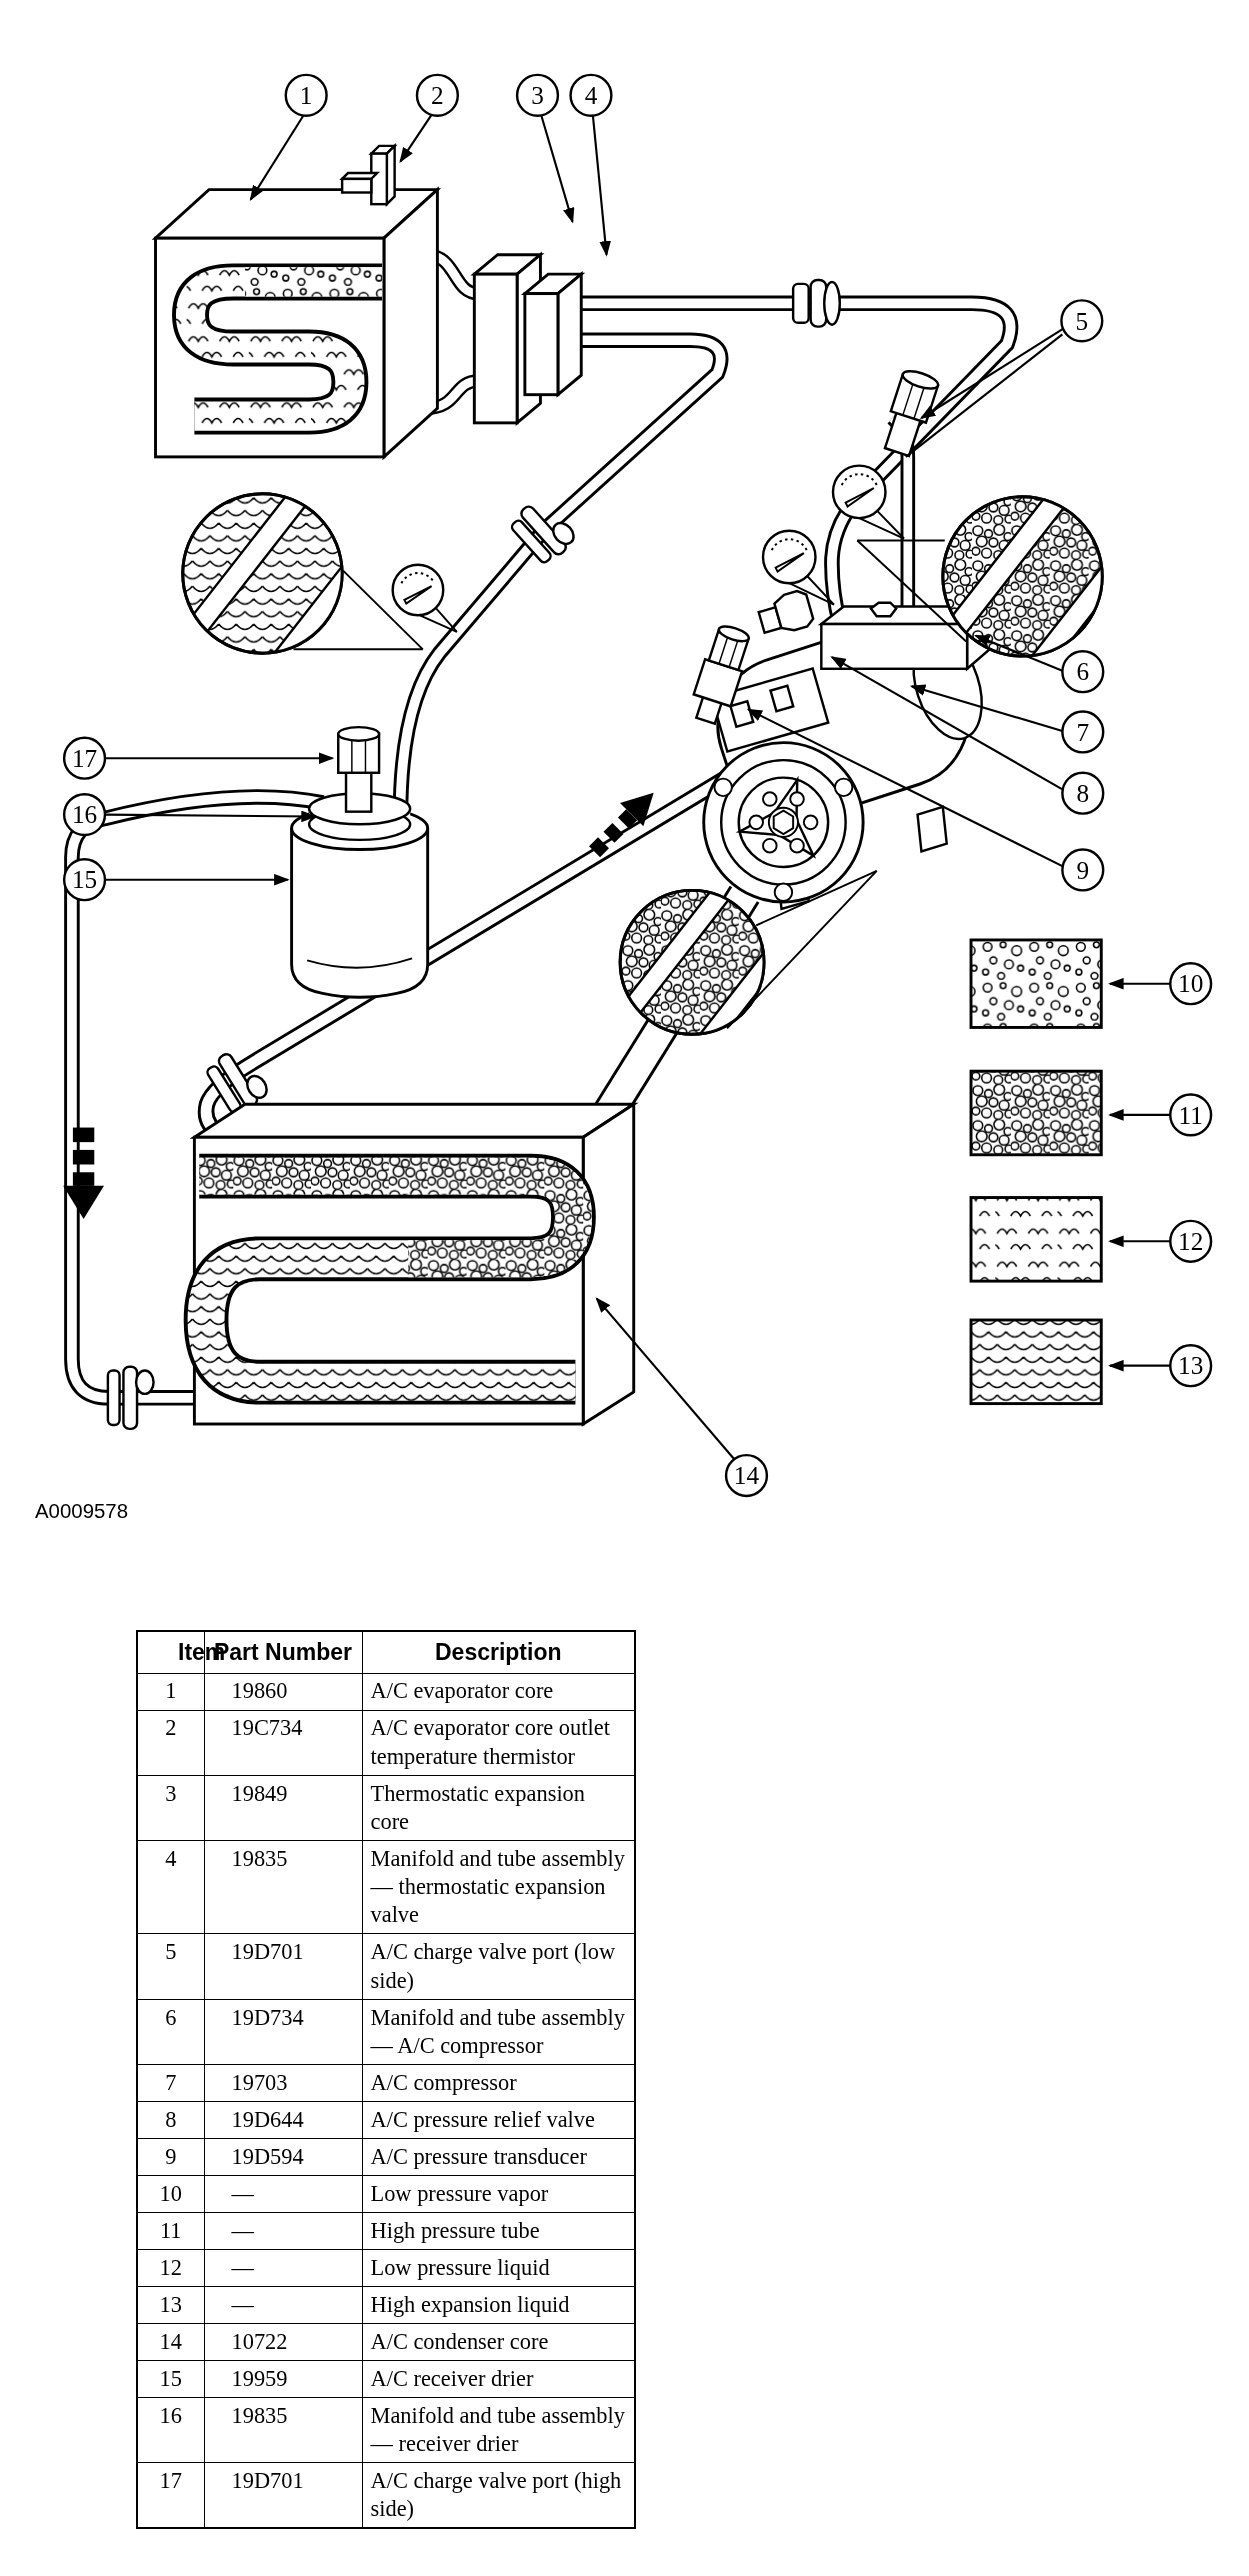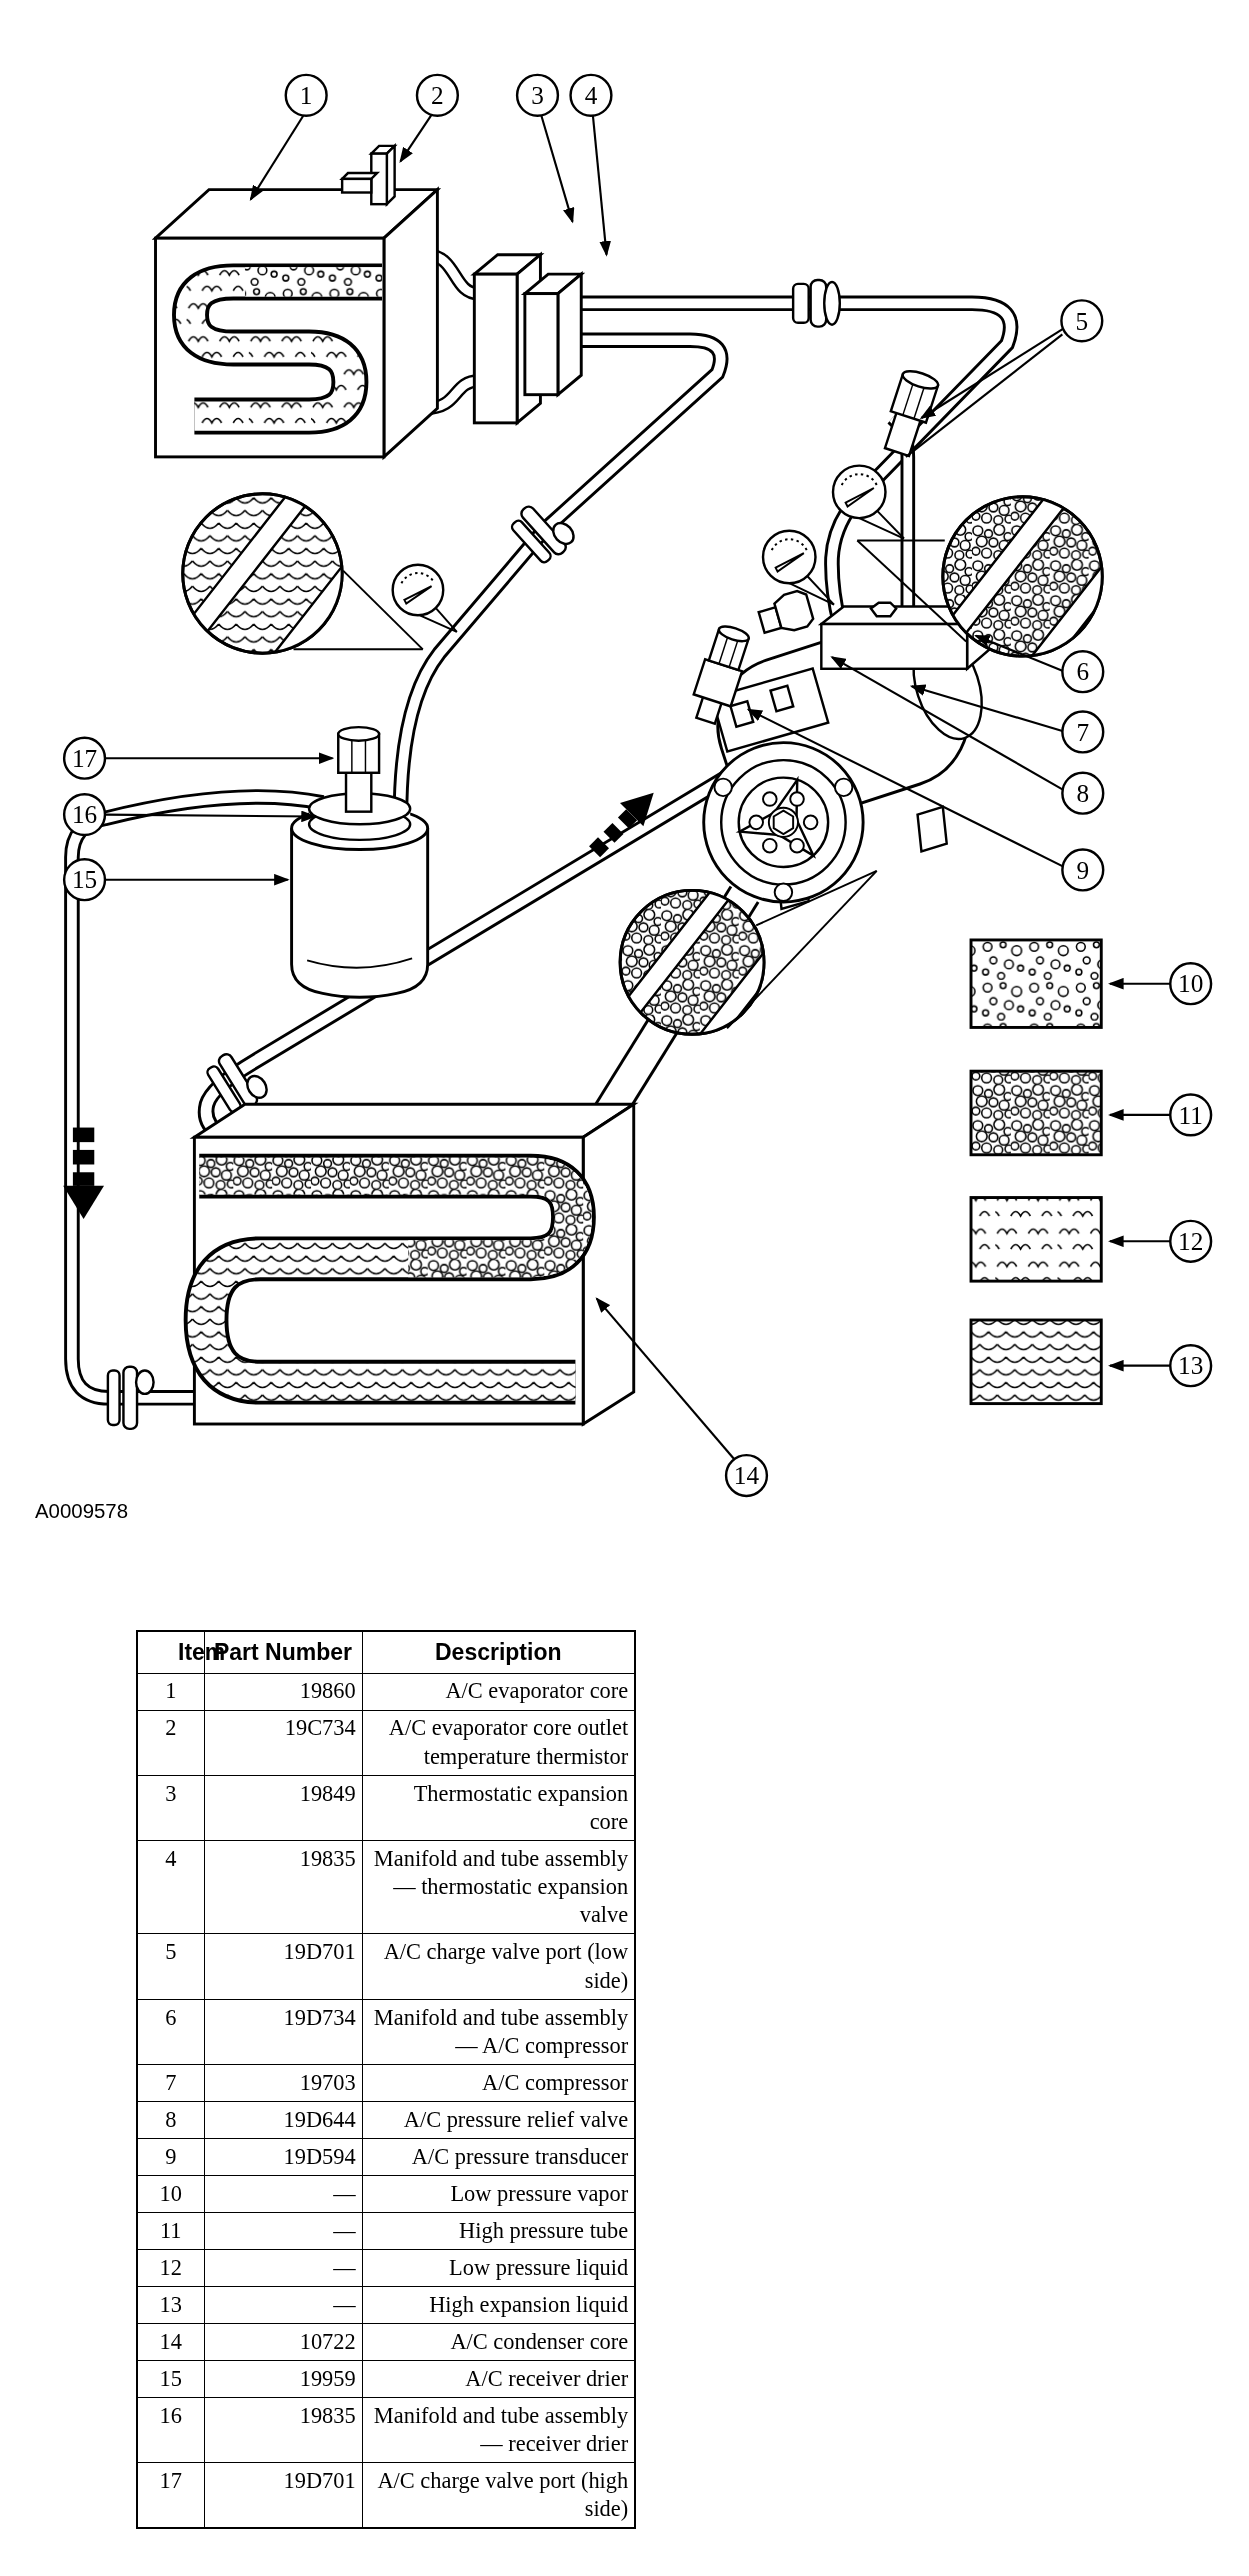--- a/index.html
+++ b/index.html
@@ -2,21 +2,21 @@
 <html><head>
 <meta charset="utf-8">
 <style>
   html,body{margin:0;padding:0;background:#ffffff;}
   #page{position:relative;width:1249px;height:2576px;background:#fff;overflow:hidden;
         font-family:"Liberation Serif", serif;color:#000;}
   #diagram-svg{position:absolute;left:0;top:0;}
   
   #parts-table{position:absolute;left:136px;top:1630px;width:499px;border-collapse:collapse;
                table-layout:fixed;font-family:"Liberation Serif", serif;font-size:22.4px;line-height:1.26;}
-  #parts-table th,#parts-table td{border:1.9px solid #000;vertical-align:top;padding:3.9px 5.8px;text-align:right;}
+  #parts-table th,#parts-table td{border:1.9px solid #000;vertical-align:top;padding:3.9px 5.8px;}
   #parts-table{border:2.9px solid #000;}
   #parts-table th{font-family:"Liberation Sans", sans-serif;font-size:23px;text-align:center;padding:5.8px 5.8px;}
   #parts-table col.c-item{width:67px;}
   #parts-table col.c-part{width:158px;}
   #parts-table col.c-desc{width:273px;}
   #parts-table th.h-item{text-align:center;padding-left:40px;}
   #parts-table td.t-item{text-align:center;}
   #parts-table td.t-part{padding-left:27px;}
   #parts-table td.t-desc{padding-left:8px;}
 </style>

